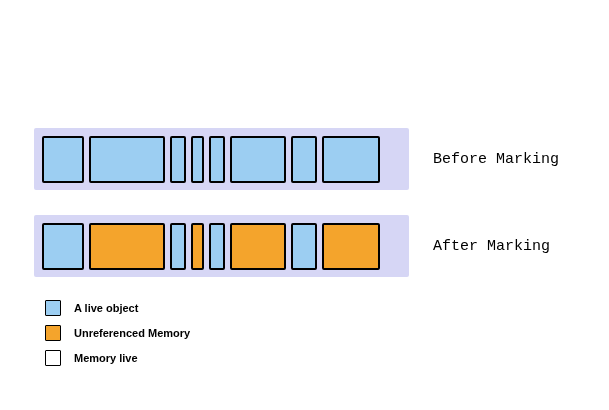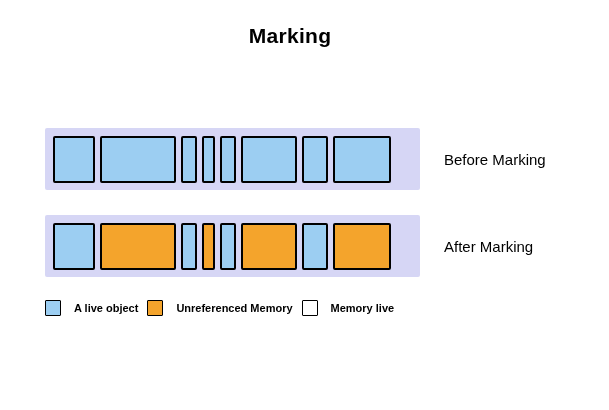--- a/index.html
+++ b/index.html
@@ -21,23 +21,24 @@
     left: 0;
     width: 580px;
     text-align: center;
     font-size: 21px;
     font-weight: bold;
     color: #000000;
     letter-spacing: 0.3px;
   }
   .row {
     position: absolute;
-    left: 45px;
+    left: 34px;
     display: flex;
     align-items: center;
+    font-family: Liberation Mono, monospace;
   }
   .row-before { top: 128px; }
   .row-after  { top: 215px; }
   .memory-bar {
     width: 375px;
     height: 62px;
     background: #d6d6f5;
     border-radius: 2px;
     display: flex;
     align-items: center;
@@ -56,20 +57,21 @@
     margin-left: 24px;
     font-size: 15px;
     color: #000000;
     white-space: nowrap;
   }
   .legend {
     position: absolute;
     left: 45px;
     top: 300px;
     display: flex;
+    flex-direction: column;
     gap: 9px;
   }
   .legend-item {
     display: flex;
     align-items: center;
     gap: 13px;
   }
   .swatch {
     width: 16px;
     height: 16px;
@@ -83,21 +85,20 @@
     font-size: 11px;
     font-weight: bold;
     color: #000000;
   }
 </style>
 </head>
 <body>
 
 <div class="canvas">
 
-  <div class="title">Marking</div>
 
   <div class="row row-before">
     <div class="memory-bar" style="background: rgb(214, 214, 245);">
         <div class="block" style="width: 42px; background: rgb(156, 206, 242); border-color: rgb(0, 0, 0);"></div>
         <div class="block" style="width: 76px; background: rgb(156, 206, 242); border-color: rgb(0, 0, 0);"></div>
         <div class="block" style="width: 16px; background: rgb(156, 206, 242); border-color: rgb(0, 0, 0);"></div>
         <div class="block" style="width: 13px; background: rgb(156, 206, 242); border-color: rgb(0, 0, 0);"></div>
         <div class="block" style="width: 16px; background: rgb(156, 206, 242); border-color: rgb(0, 0, 0);"></div>
         <div class="block" style="width: 56px; background: rgb(156, 206, 242); border-color: rgb(0, 0, 0);"></div>
         <div class="block" style="width: 26px; background: rgb(156, 206, 242); border-color: rgb(0, 0, 0);"></div>

